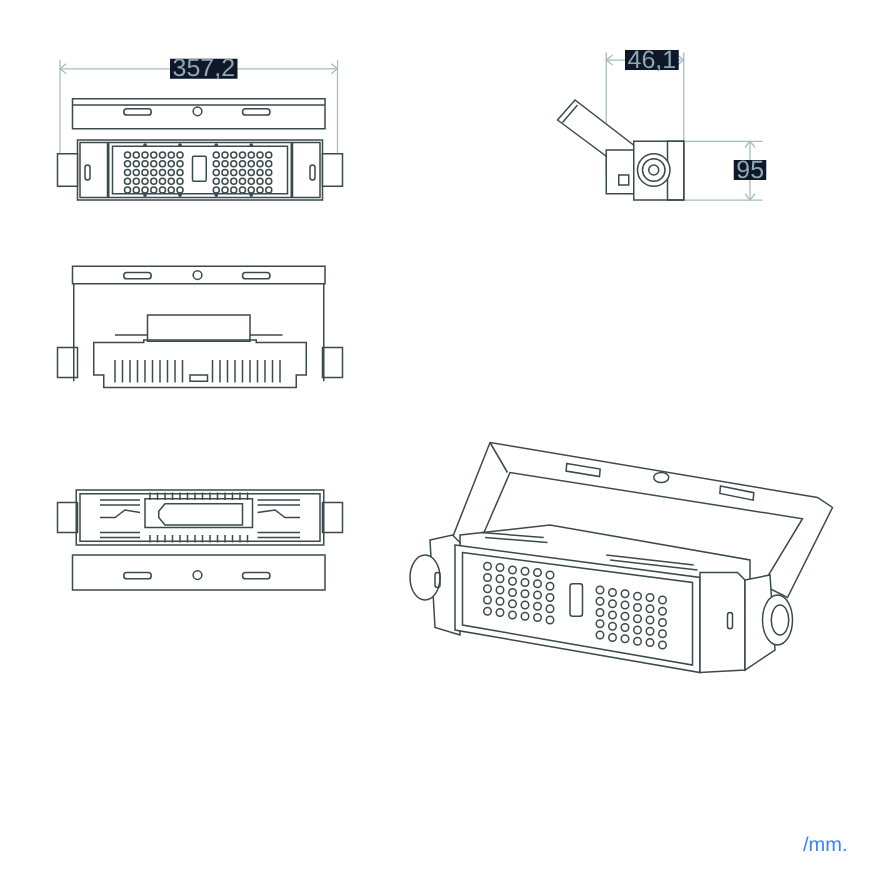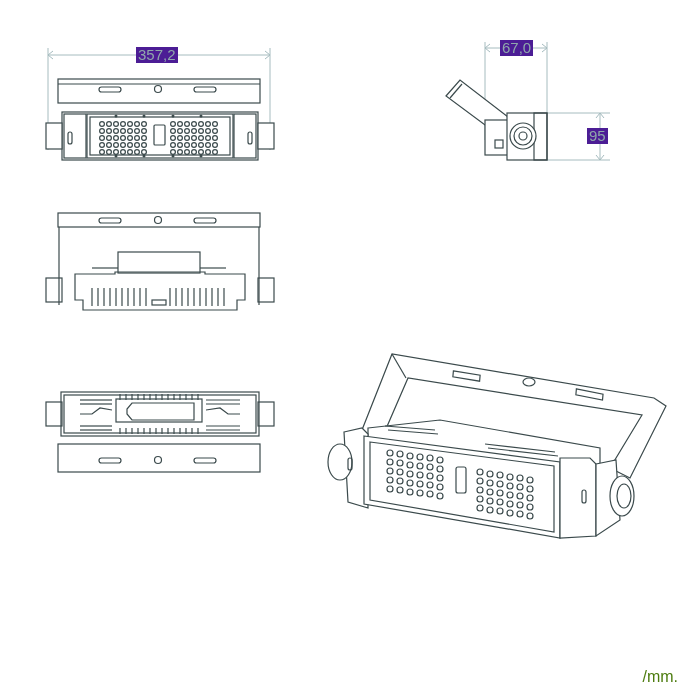--- a/index.html
+++ b/index.html
@@ -1,19 +1,19 @@
 <!DOCTYPE html>
 <html><head>
 <meta charset="utf-8">
 <style>
   html, body { margin: 0; padding: 0; background: #ffffff; }
   body { width: 700px; height: 700px; position: relative; overflow: hidden; font-family: "Liberation Sans", sans-serif; }
   .view { position: absolute; }
-  .dim-label { position: absolute; color: #8fa8ab; font-size: 15px; background: #4c1d95; padding: 0 2px; line-height: 16px; font-family: "Liberation Sans", sans-serif; }
-  .unit { position: absolute; right: 22px; bottom: 14px; color: #4d7c0f; font-size: 16px; font-family: "Liberation Sans", sans-serif; }
+  .dim-label { position: absolute; color: #8fa8ab; font-size: 20px; background: #0f172a; padding: 0 2px; line-height: 16px; font-family: "Liberation Sans", sans-serif; }
+  .unit { position: absolute; right: 22px; bottom: 14px; color: #3b82f6; font-size: 16px; font-family: "Liberation Sans", sans-serif; }
   svg { overflow: visible; }
   .s { stroke: #3b4a4c; fill: none; stroke-width: 1.2; }
   .sf { stroke: #3b4a4c; fill: #fff; stroke-width: 1.2; }
   .d { stroke: #a6bcbf; fill: none; stroke-width: 1; }
   .dk { fill: #3b4a4c; }
 </style>
 </head>
 <body>
 
 <div class="view" style="left:40px;top:40px;width:240px;height:130px;">
@@ -95,21 +95,21 @@
     <line class="s" x1="20" y1="68" x2="32" y2="54"></line>
 
     <rect class="sf" x="55" y="90" width="38" height="35"></rect>
     <rect class="sf" x="77" y="83" width="40" height="47"></rect>
     <rect class="s" x="104" y="83" width="13" height="47"></rect>
     <circle class="sf" cx="93" cy="106" r="13"></circle>
     <circle class="s" cx="93" cy="106" r="9"></circle>
     <circle class="s" cx="93" cy="106" r="4"></circle>
     <rect class="s" x="65" y="110" width="8" height="8"></rect>
   </svg>
-  <span class="dim-label" style="left:70px;top:10px;">67,0</span>
+  <span class="dim-label" style="left:70px;top:10px;">46,1</span>
   <span class="dim-label" style="left:157px;top:98px;">95</span>
 </div>
 
 <div class="view" style="left:40px;top:200px;width:240px;height:130px;">
   <svg width="240" height="130" viewBox="0 0 240 130">
     <rect class="s" x="18" y="13" width="202" height="14"></rect>
     <rect class="s" x="59" y="18" width="22" height="5" rx="2.5"></rect>
     <rect class="s" x="154" y="18" width="22" height="5" rx="2.5"></rect>
     <circle class="s" cx="118" cy="20" r="3.5"></circle>
     <line class="s" x1="19" y1="27" x2="19" y2="105"></line>

